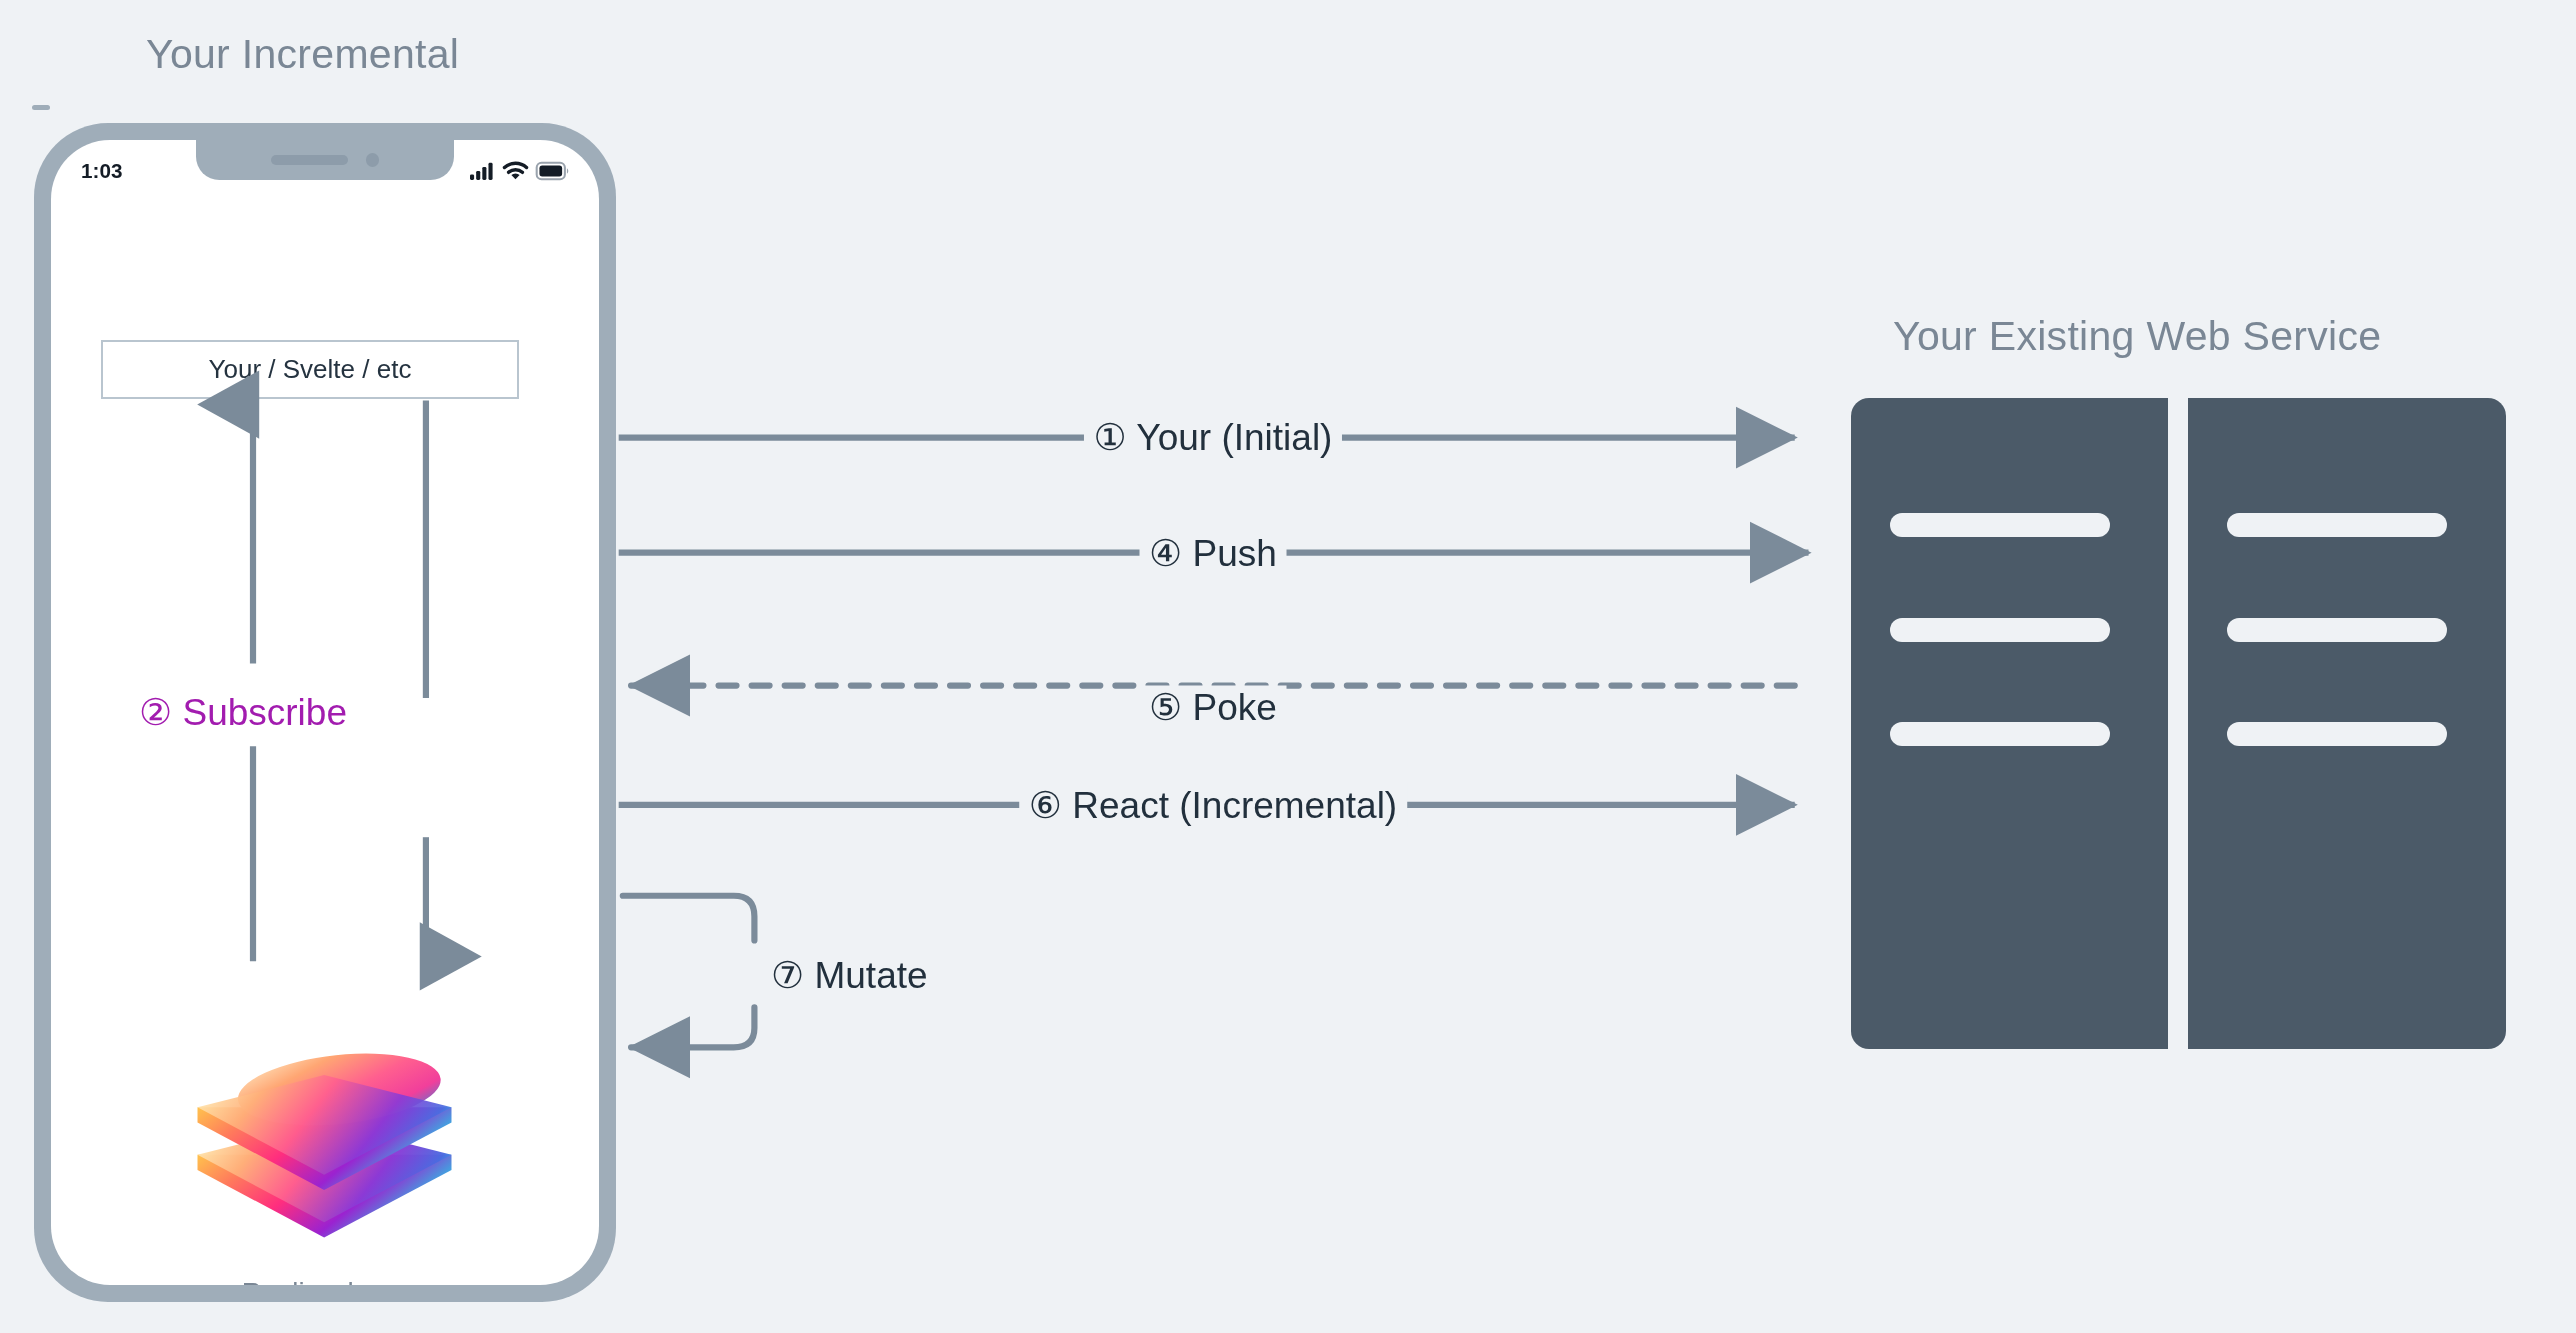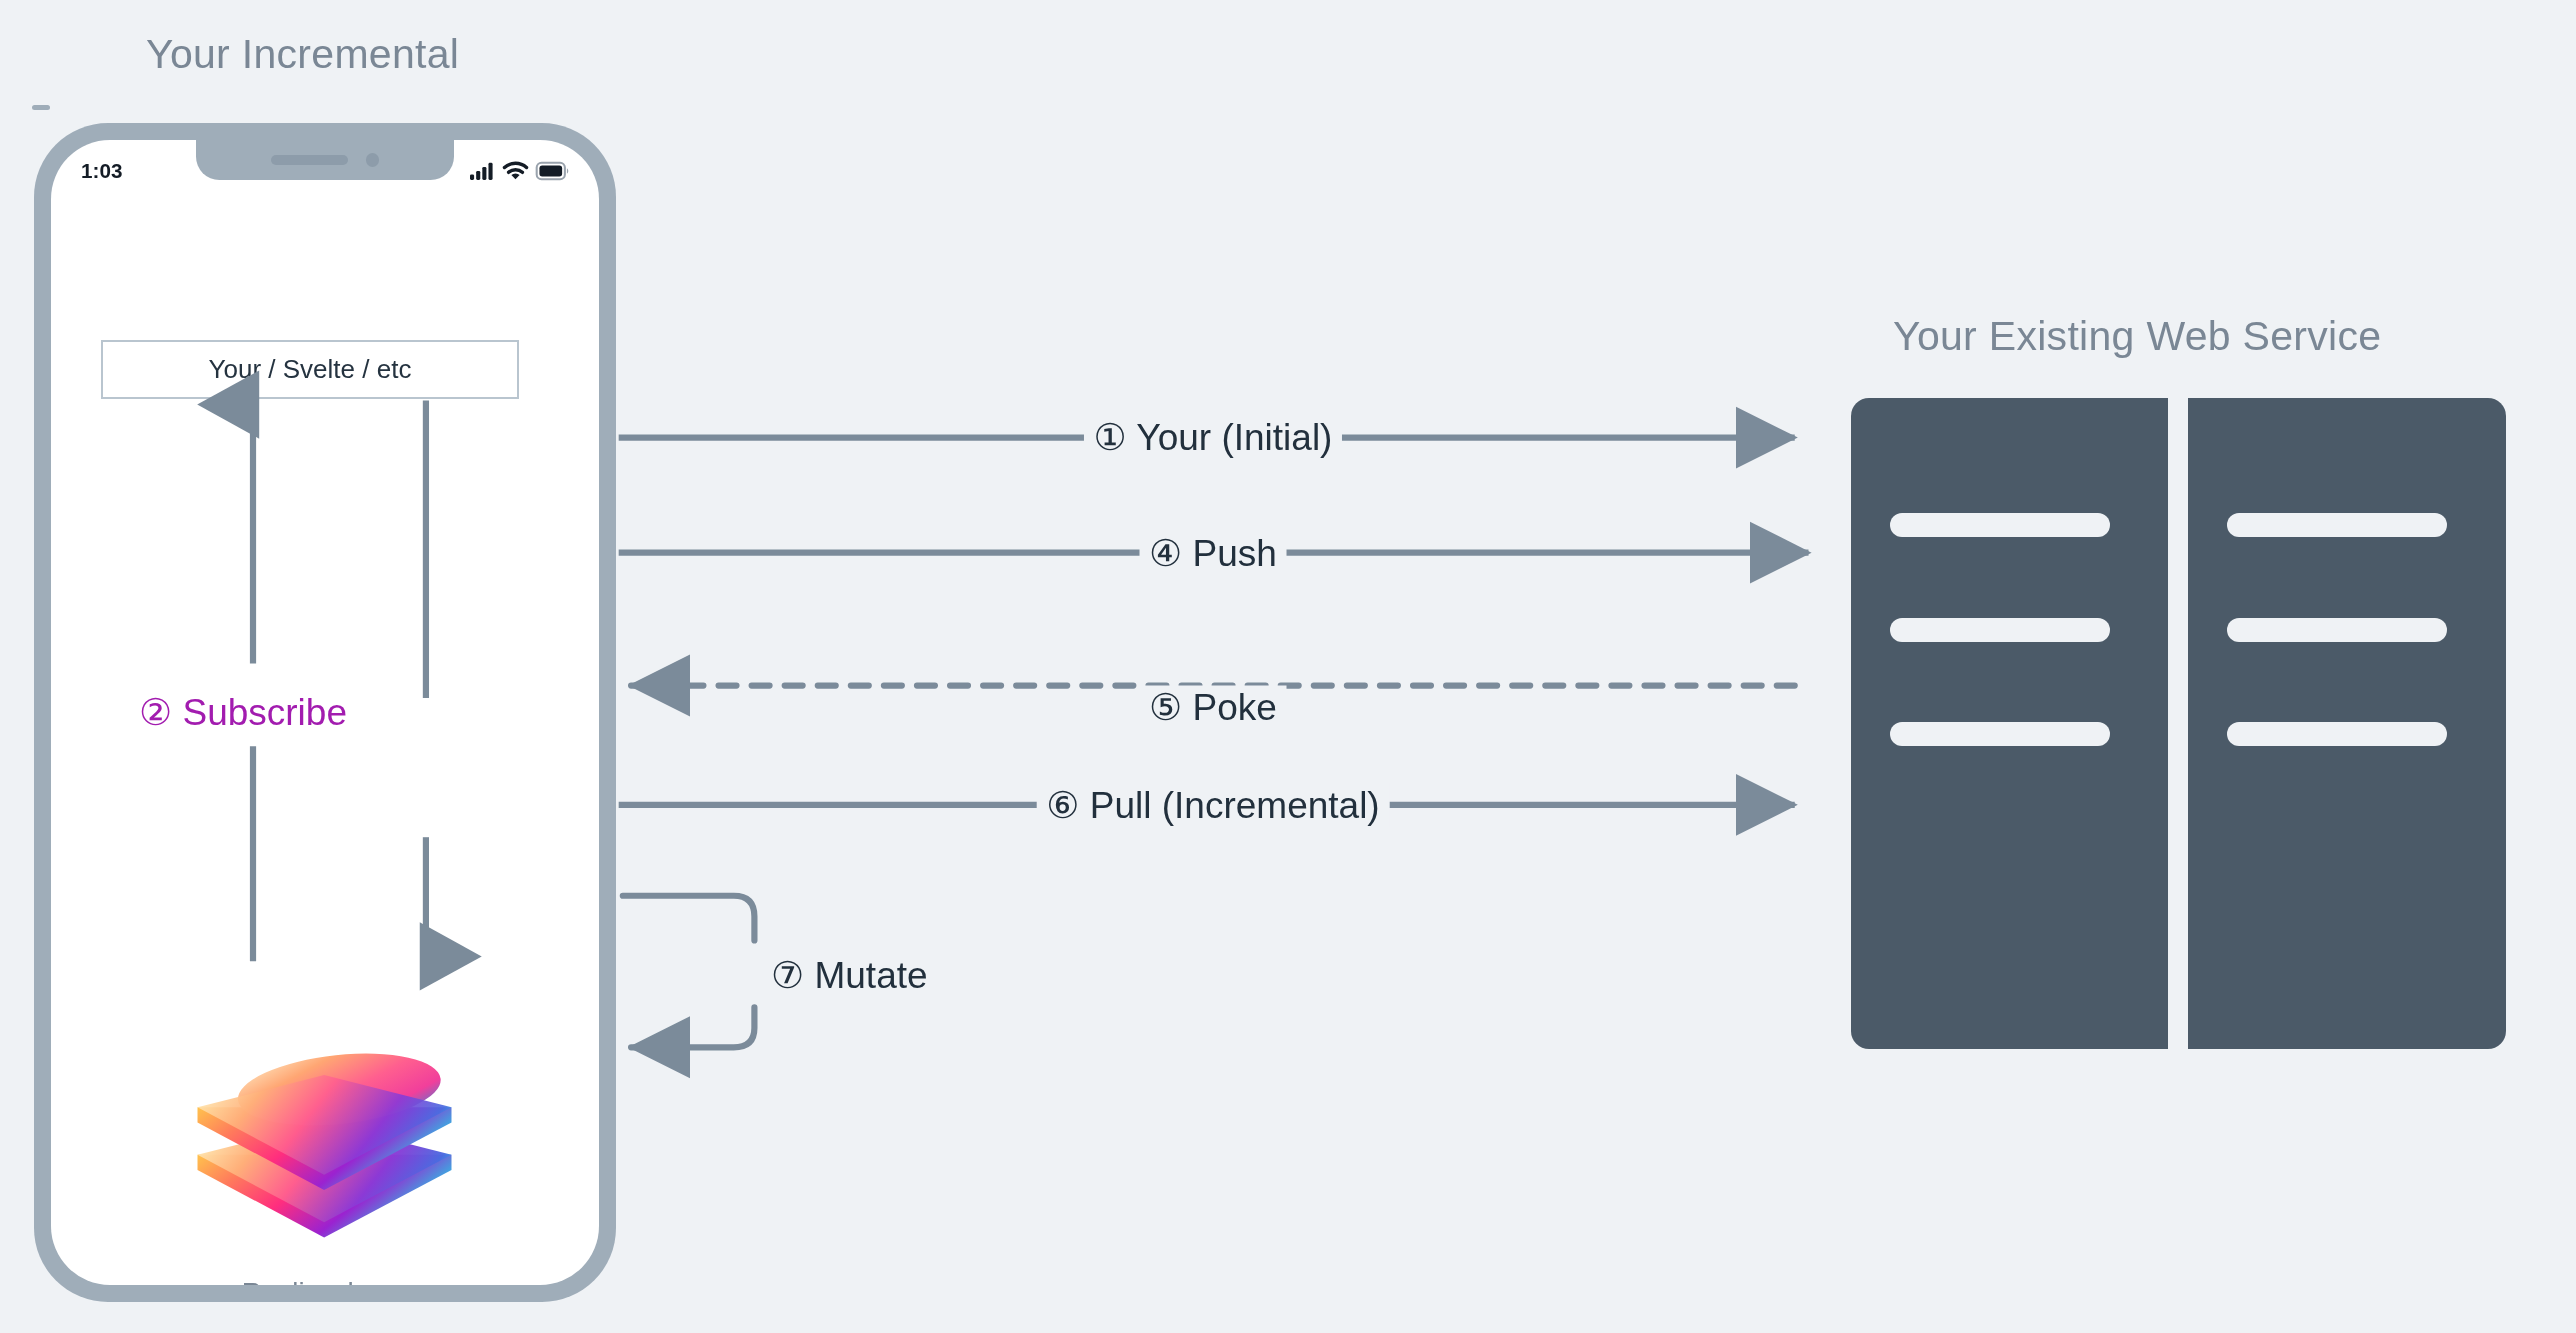--- a/index.html
+++ b/index.html
@@ -354,21 +354,21 @@
     <span>Push</span>
   </div>
 
   <div class="abs flow-label" id="lbl-5">
     <span>⑤</span>
     <span>Poke</span>
   </div>
 
   <div class="abs flow-label" id="lbl-6">
     <span>⑥</span>
-    <span>Pull (Incremental)</span>
+    <span>React (Incremental)</span>
   </div>
 
   <div class="abs flow-label" id="lbl-7">
     <span>⑦</span>
     <span>Mutate</span>
   </div>
 
   <div class="abs" id="server-group">
     <div class="rack" id="rack-left">
       <div class="rack-bar b1"></div>

